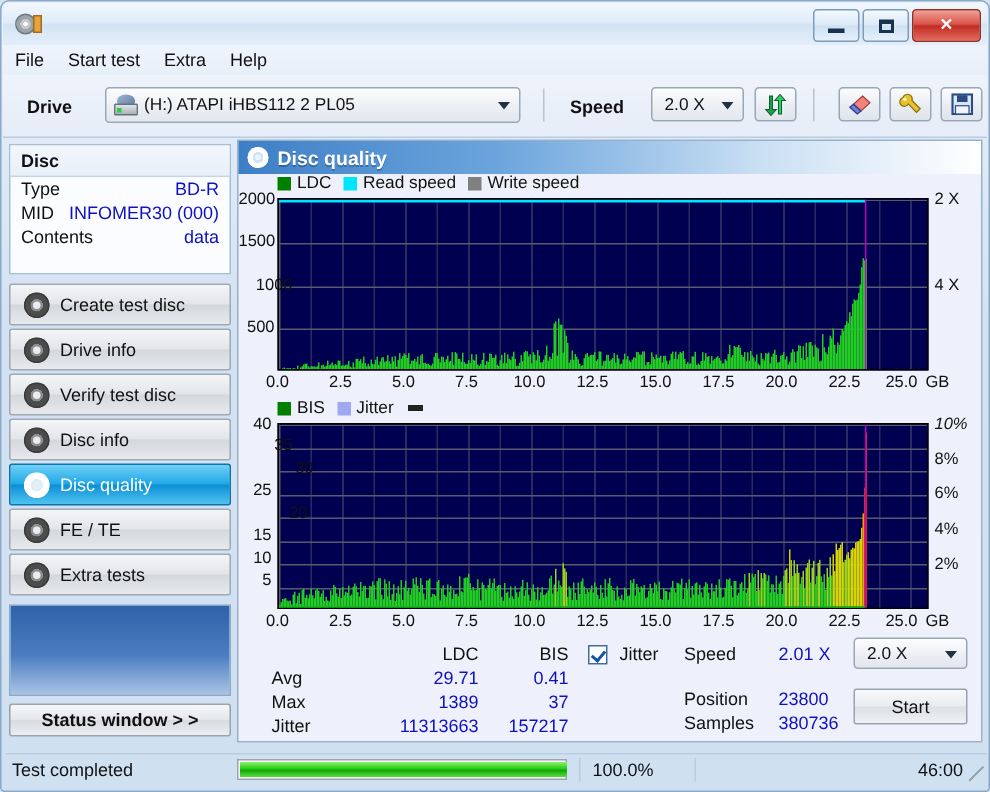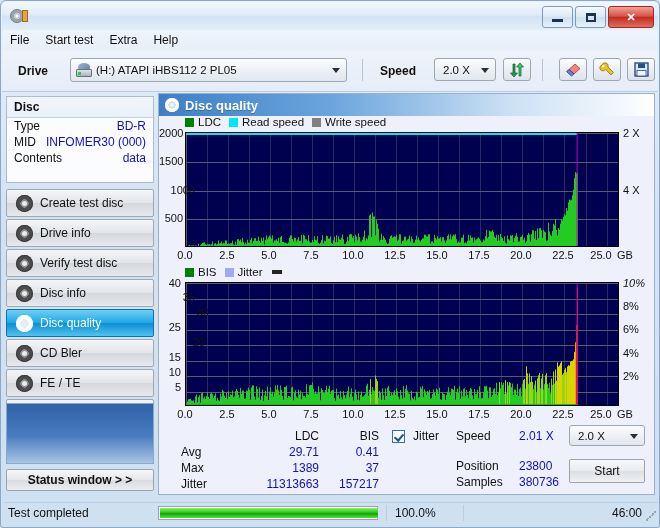--- a/index.html
+++ b/index.html
@@ -298,24 +298,20 @@
         <span class="ico"></span>
         <span>Verify test disc</span>
       </div>
       <div class="navbtn">
         <span class="ico"></span>
         <span>Disc info</span>
       </div>
       <div class="navbtn active">
         <span class="ico"></span>
         <span>Disc quality</span>
-      </div>
-      <div class="navbtn">
-        <span class="ico"></span>
-        <span>CD Bler</span>
       </div>
       <div class="navbtn">
         <span class="ico"></span>
         <span>FE / TE</span>
       </div>
       <div class="navbtn">
         <span class="ico"></span>
         <span>Extra tests</span>
       </div>
     </div>

